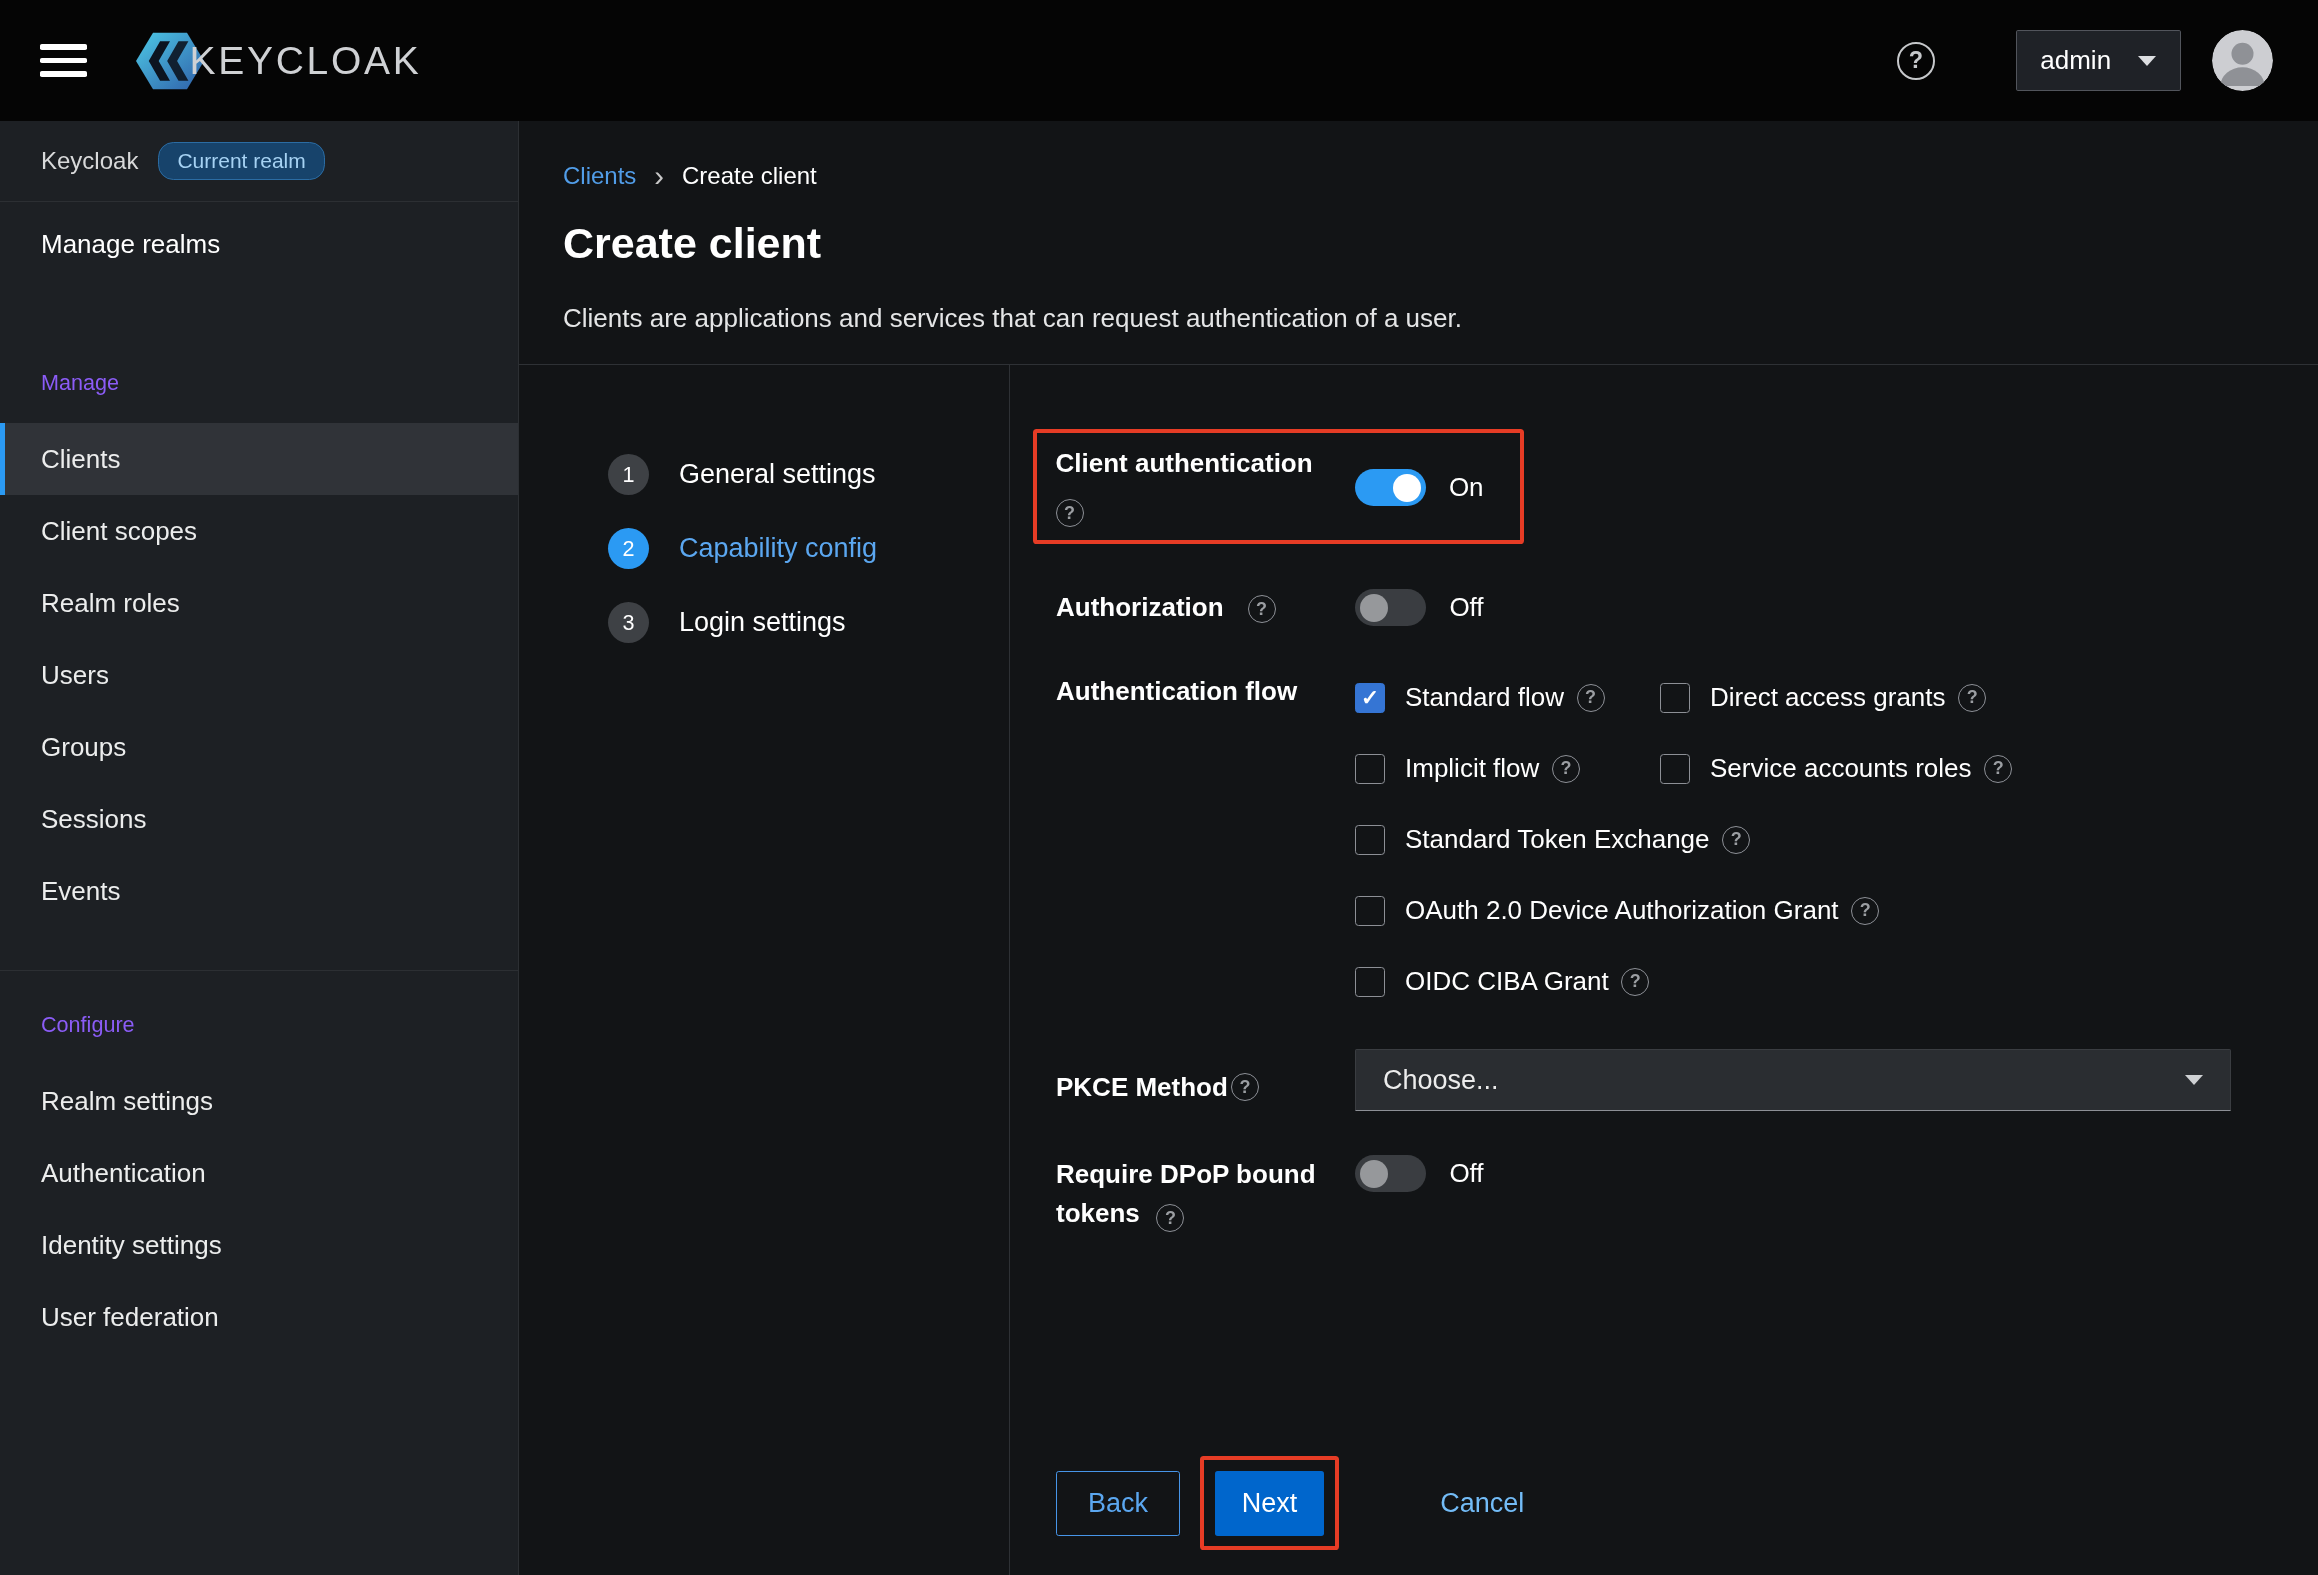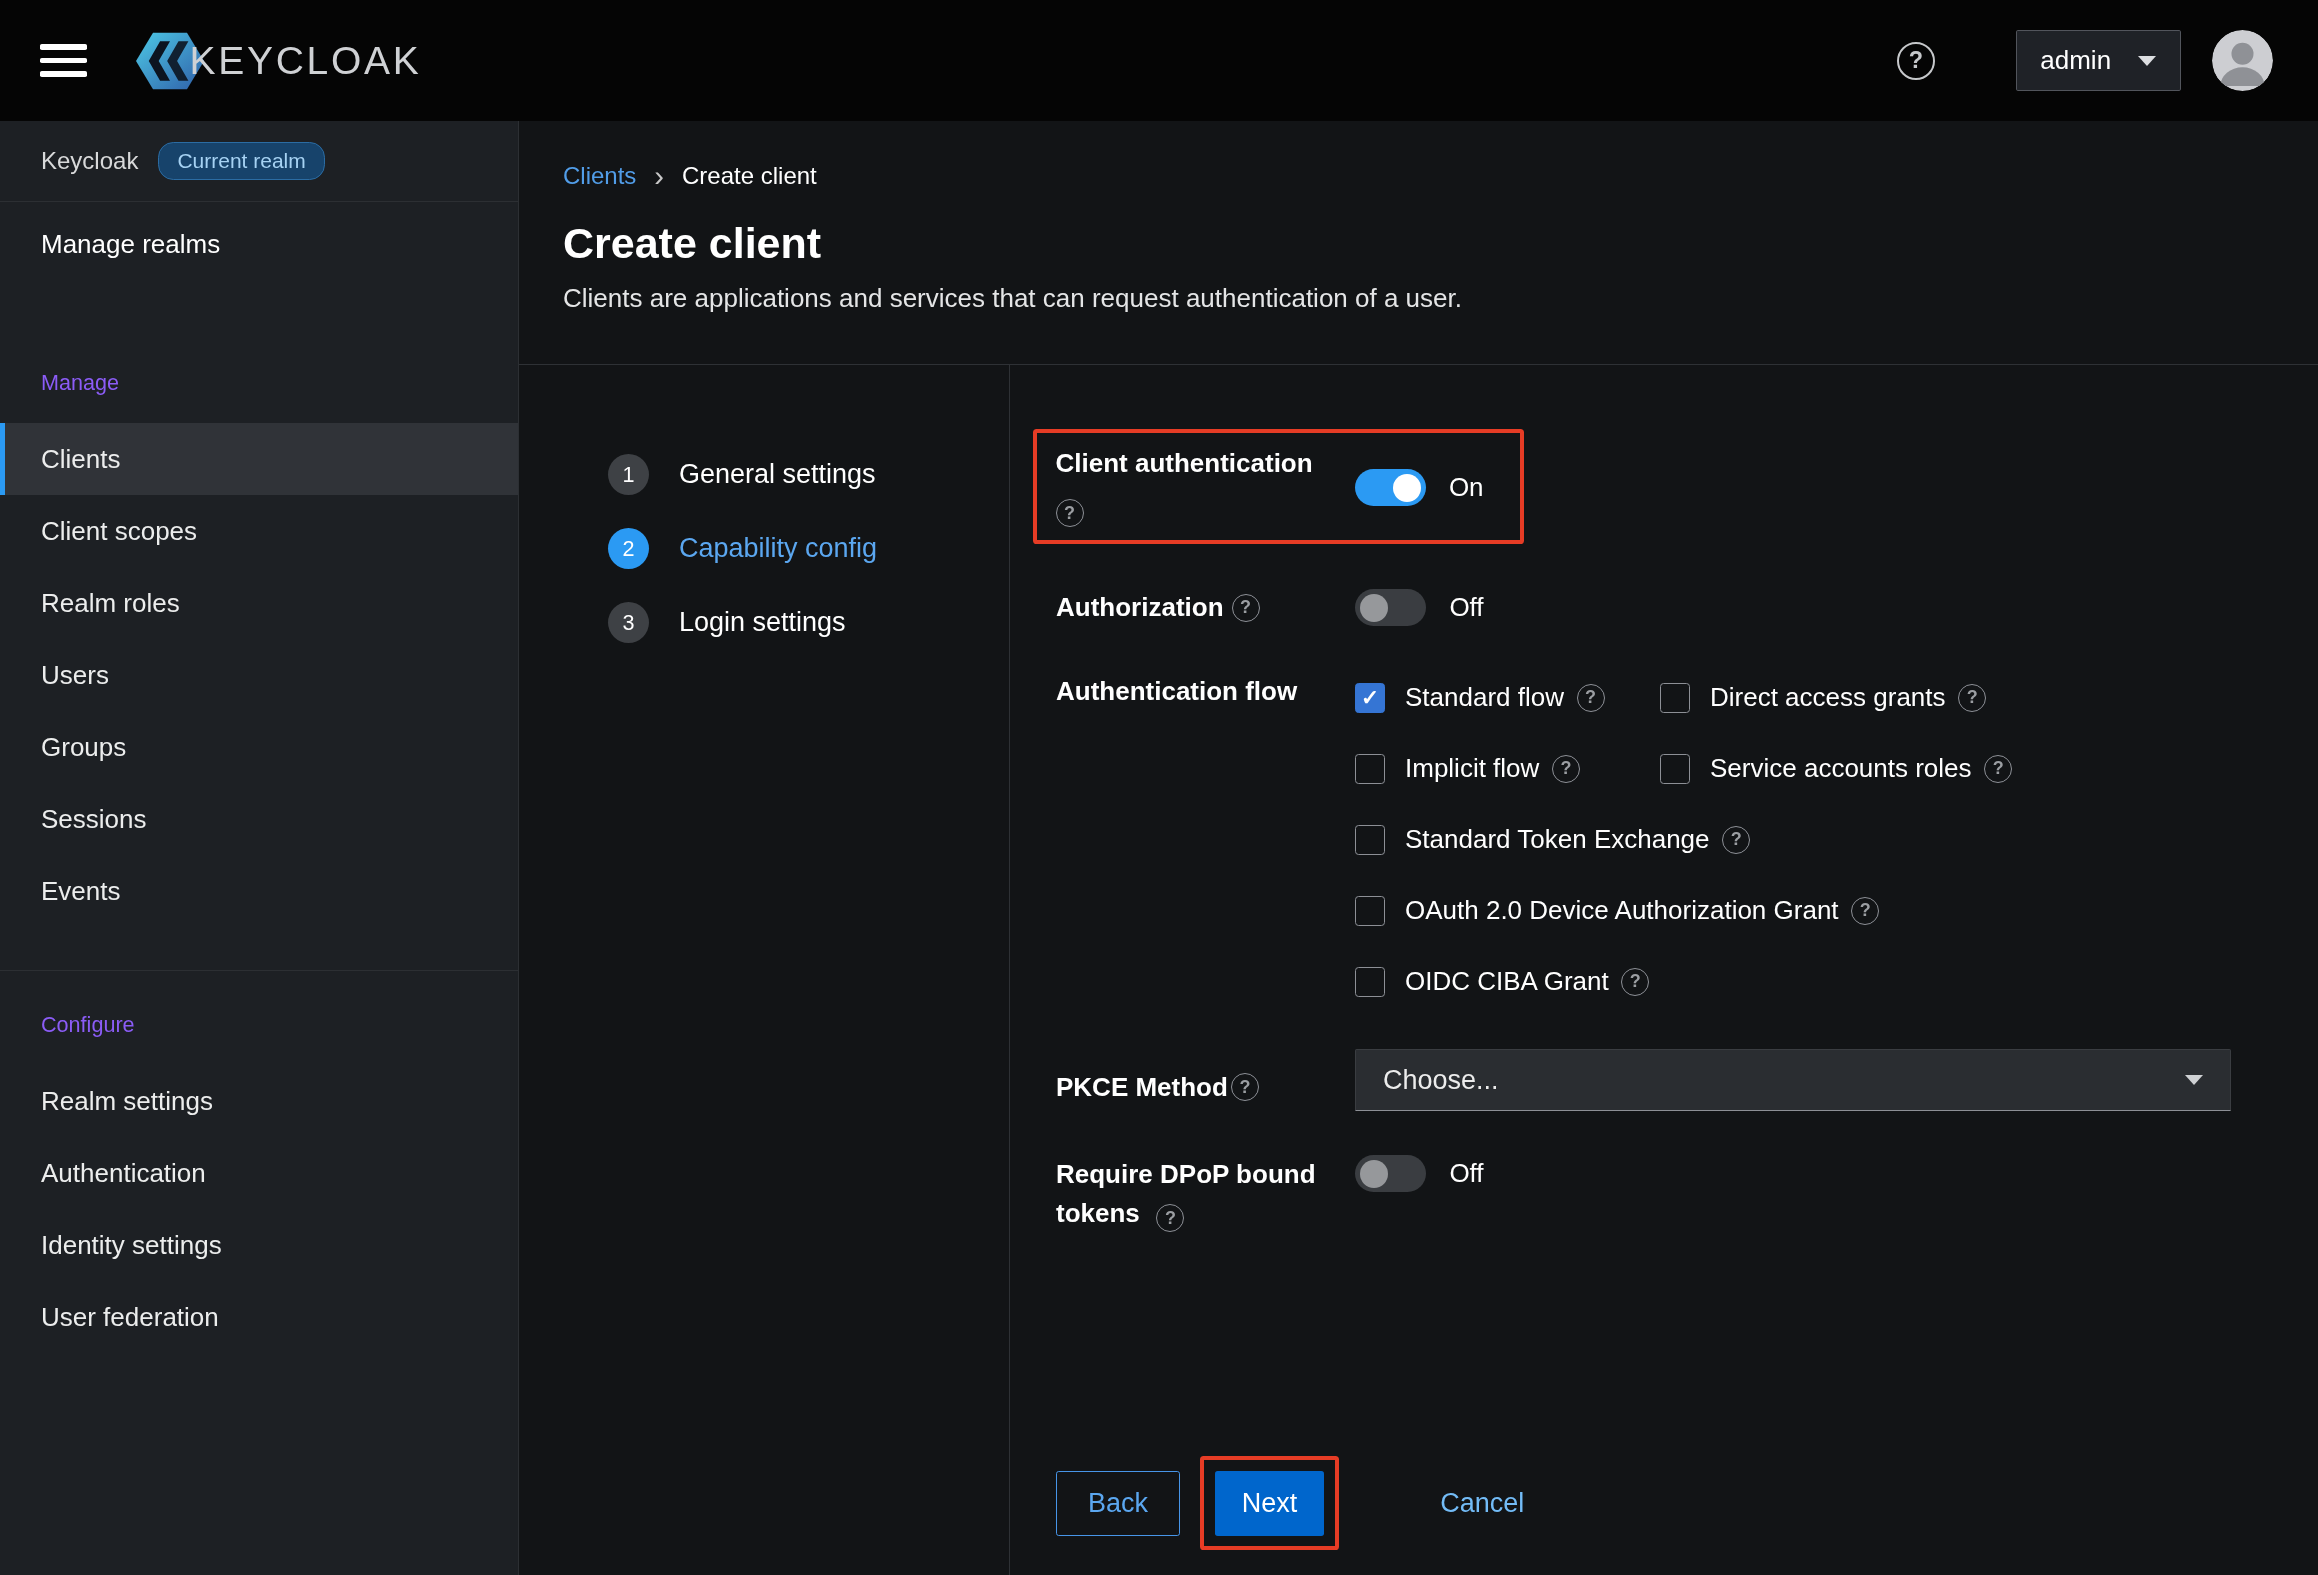--- a/index.html
+++ b/index.html
@@ -34,21 +34,21 @@
   .nav-item.selected { background:#303338; border-left:5.4px solid #2b9af3; padding-left:36px; }
 
   
   .main { position:absolute; left:519px; top:121px; width:1800px; height:1454px; background:#121416; }
   .page-header { height:244px; border-bottom:0.9px solid #2e3135; padding:41px 0 0 44px; }
   .breadcrumb { display:flex; align-items:center; gap:18px; font-size:24px; }
   .breadcrumb-link { color:#519de8; cursor:pointer; }
   .breadcrumb-sep { color:#c8c8c8; font-size:29px; line-height:24px; }
   .breadcrumb-current { color:#ffffff; }
   .page-title { margin-top:29px; font-size:43px; font-weight:700; color:#ffffff; }
-  .page-subtitle { margin-top:15px; font-size:26px; color:#e4e5e6; }
+  .page-subtitle { margin-top:35px; font-size:26px; color:#e4e5e6; }
 
   .content { display:flex; height:1210px; }
   .wizard-col { width:491px; border-right:0.9px solid #2e3135; padding:89px 0 0 89px; flex-shrink:0; }
   .step { display:flex; align-items:center; gap:30px; margin-bottom:33px; cursor:pointer; }
   .step-circle { width:41px; height:41px; border-radius:50%; background:#3e4145; color:#ffffff; font-size:21.6px; display:flex; align-items:center; justify-content:center; flex-shrink:0; }
   .step.active .step-circle { background:#2b9af3; }
   .step-label { font-size:27px; color:#ffffff; }
   .step.active .step-label { color:#5ba7f0; }
 
   .form-col { position:relative; flex:1; }
@@ -65,21 +65,21 @@
 
   .row-client-auth { position:absolute; top:64px; left:22.5px; width:491px; height:115px; border:4.5px solid #e63c25; border-radius:3.6px; display:flex; padding:15.3px 0 0 19px; }
   .row-client-auth .label-block { width:299px; }
   .row-client-auth .help { display:flex; margin-top:20px; }
   .row-client-auth .control { align-self:center; display:flex; align-items:center; margin-top:-12.6px; }
 
   .form-row { position:absolute; left:46px; display:flex; }
   .label-col { width:299px; flex-shrink:0; }
   .control-col { display:flex; align-items:center; }
   .row-authz { top:221px; height:43px; align-items:center; }
-  .row-authz .label-col { display:flex; align-items:center; gap:8px; }
+  .row-authz .label-col { display:flex; align-items:flex-end; gap:24px; }
 
   .row-flow { top:311px; }
   .flow-grid { display:grid; grid-template-columns:305px auto; grid-auto-flow:column; grid-template-rows:repeat(5,43px); row-gap:28px; }
   .cb-item { display:flex; align-items:center; white-space:nowrap; }
   .checkbox { width:30px; height:30px; border:1.8px solid #8d9096; border-radius:3.6px; background:transparent; margin-right:20px; flex-shrink:0; display:flex; align-items:center; justify-content:center; cursor:pointer; }
   .checkbox.checked { background:#3575d4; border-color:#3575d4; }
   .checkmark { color:#ffffff; font-size:21.6px; font-weight:700; line-height:1; }
   .cb-label { font-size:26px; color:#ffffff; }
   .cb-item .help { margin-left:12.6px; }
 

